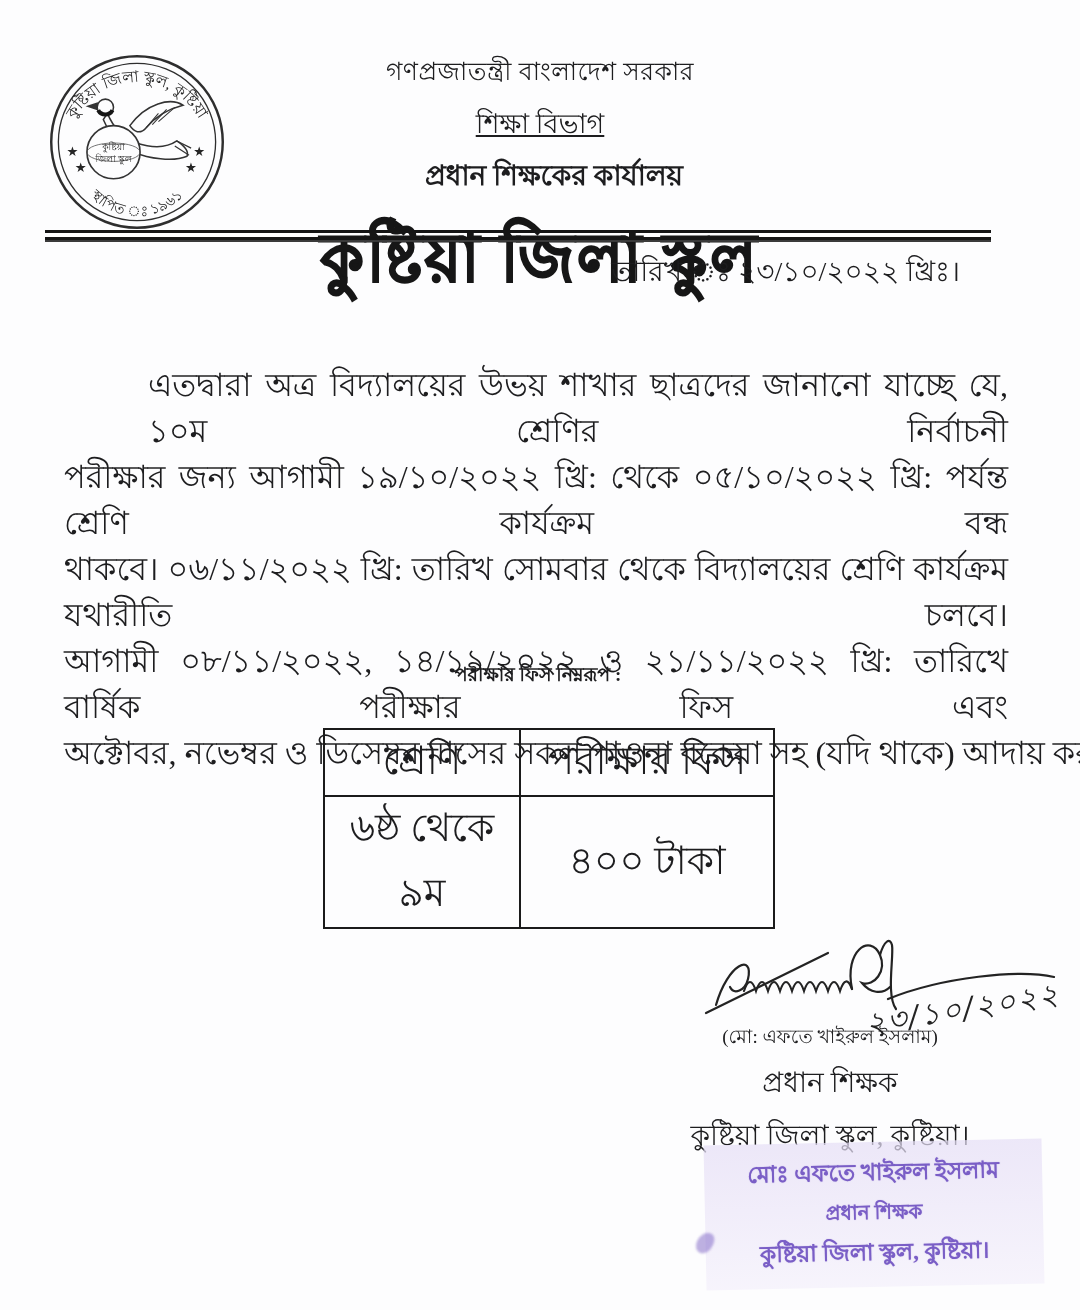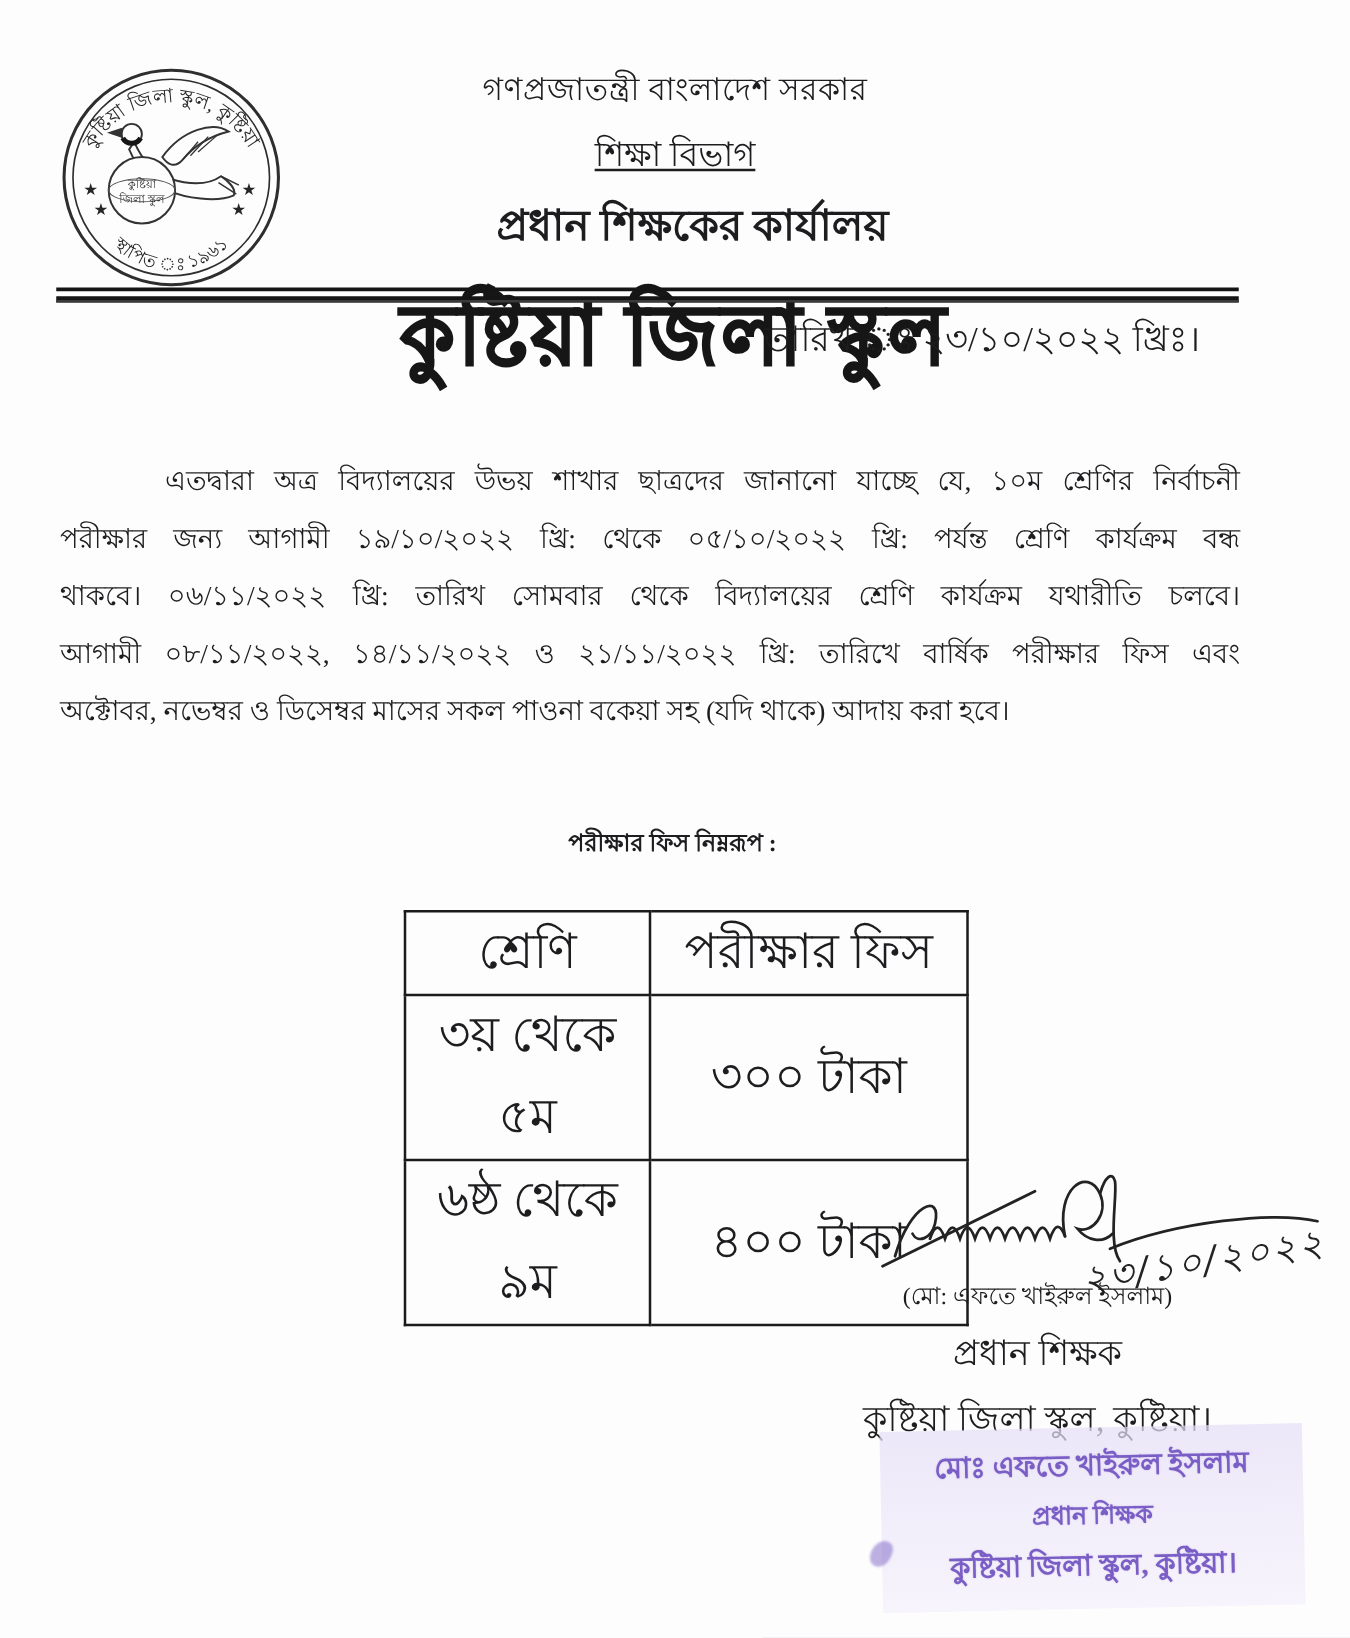--- a/index.html
+++ b/index.html
@@ -5,36 +5,36 @@
   html,body{margin:0;padding:0;background:#e9e9ec;}
   .page{
     position:relative;width:1080px;height:1310px;margin:0 auto;
     background:#fdfdfe;overflow:hidden;
     font-family:"Liberation Serif","DejaVu Serif",serif;color:#1d1d1f;
   }
   
   .header{position:absolute;top:52px;left:0;width:100%;text-align:center;}
   .gov-line{font-size:25px;letter-spacing:.5px;}
   .dept-line{font-size:27px;margin-top:8px;text-decoration:underline;}
-  .office-line{font-size:34px;font-weight:bold;margin-top:6px;margin-left:28px;}
+  .office-line{font-size:28px;font-weight:bold;margin-top:6px;margin-left:28px;}
   .school-title{
     font-size:62px;font-weight:900;margin-top:10px;letter-spacing:3px;
     -webkit-text-stroke:1.6px #161616;transform:scaleY(1.08);color:#161616;
   }
   
   .seal{position:absolute;left:40px;top:50px;width:194px;height:184px;}
   
   .rule{position:absolute;left:45px;top:230px;width:946px;}
   .rule .l1{height:3px;background:#151515;}
   .rule .gap{height:4px;}
   .rule .l2{height:3px;background:#151515;border-bottom:2px solid #3a3a3a;}
   
   .date-line{position:absolute;top:250px;right:120px;font-size:28px;padding-left:37px;}
   
-  .body-text{position:absolute;left:48px;top:362px;width:944px;font-size:22px;}
+  .body-text{position:absolute;left:64px;top:362px;width:944px;font-size:32px;}
   .body-line{line-height:46px;white-space:nowrap;}
   .body-line.justify{white-space:normal;text-align:justify;text-align-last:justify;}
   .body-line.indent{padding-left:84px;}
   
   .fees-caption{position:absolute;left:323px;top:660px;width:430px;
     text-align:center;font-size:19px;font-weight:bold;}
   table.fees{
     position:absolute;left:323px;top:728px;border-collapse:collapse;
     font-size:39px;table-layout:fixed;
   }
@@ -134,24 +134,20 @@
   </div>
 
   <div class="fees-caption">পরীক্ষার ফিস নিম্নরূপ :</div>
   <table class="fees">
     <tbody>
       <tr class="head">
         <td class="c1">শ্রেণি</td>
         <td class="c2">পরীক্ষার ফিস</td>
       </tr>
       <tr>
-        <td class="c1">৩য় থেকে ৫ম</td>
-        <td class="c2">৩০০ টাকা</td>
-      </tr>
-      <tr>
         <td class="c1">৬ষ্ঠ থেকে ৯ম</td>
         <td class="c2">৪০০ টাকা</td>
       </tr>
     </tbody>
   </table>
 
   <svg class="sig-art" viewBox="0 0 372 118" fill="none" stroke="#232323" stroke-width="2.2" stroke-linecap="round">
     <path d="M16,88 L138,28"></path>
     <path d="M26,80 C38,38 64,28 58,54 C55,66 44,70 40,62"></path>
     <path d="M54,66 Q60,48 66,66 Q72,48 78,66 Q84,48 90,66 Q96,48 102,66 Q108,48 114,66 Q120,48 126,66 Q132,48 138,66 Q144,48 150,66 Q156,48 162,64"></path>

